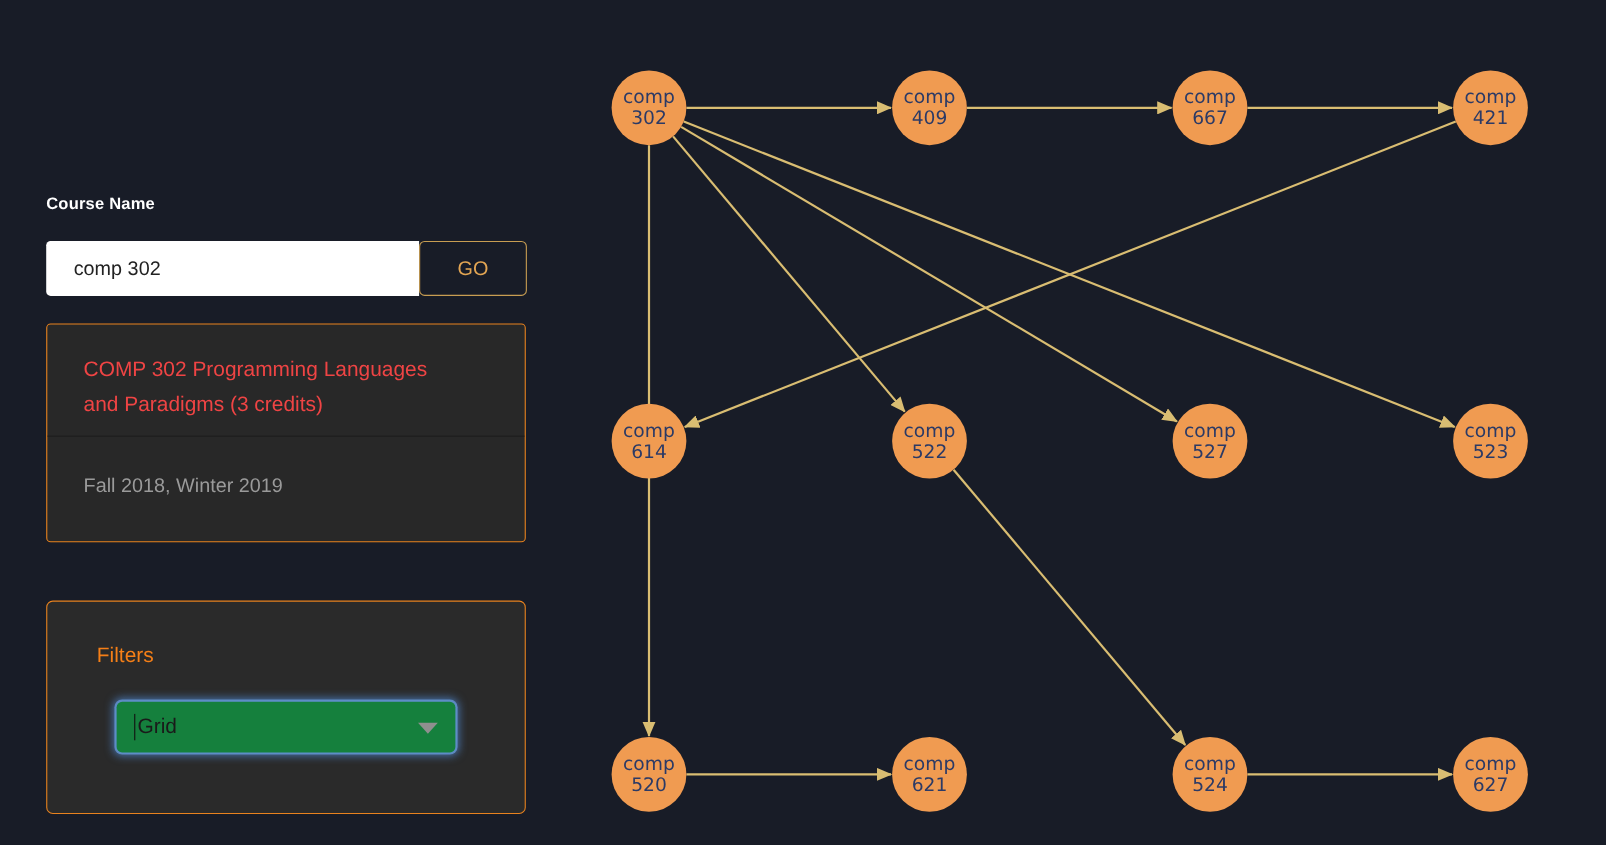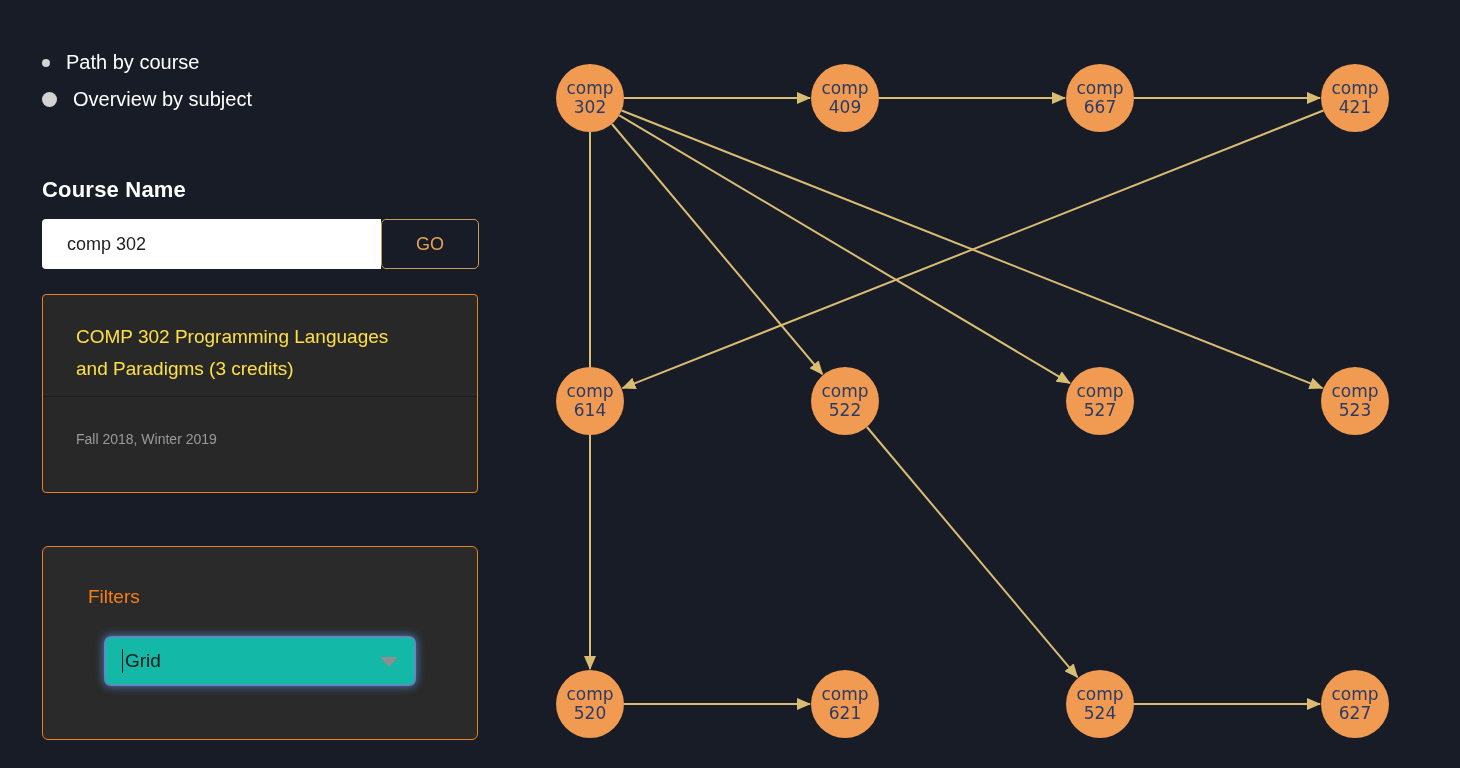--- a/index.html
+++ b/index.html
@@ -19,21 +19,21 @@
   .radio-row { display:flex; align-items:center; height:25px; margin-bottom:12px; cursor:pointer; }
   .radio-dot-outer {
     width:7px; height:7px; border:4px solid #d2d2d2; background:#3a4150;
     border-radius:50%; flex:0 0 auto;
   }
   .radio-dot-plain {
     width:15px; height:15px; background:#d2d2d2; border-radius:50%; flex:0 0 auto;
   }
   .radio-label { margin-left:16px; font-size:20px; color:#ffffff; }
 
-  .course-name-label { position:absolute; left:42px; top:177px; font-size:22px; font-weight:600; color:#ffffff; letter-spacing:.2px; }
+  .course-name-label { position:absolute; left:42px; top:177px; font-size:15px; font-weight:600; color:#ffffff; letter-spacing:.2px; }
 
   .search-row { position:absolute; left:42px; top:219px; width:437px; height:50px; display:flex; }
   .search-input {
     width:355px; height:50px; border:none; outline:none;
     background:#ffffff; color:#222; font-size:18px;
     padding:0 10px 0 25px; border-radius:4px 0 0 4px;
     font-family:"Liberation Sans", sans-serif;
   }
   .go-button {
     width:103px; height:50px; background:transparent;
@@ -43,40 +43,40 @@
     font-family:"Liberation Sans", sans-serif;
   }
 
   .course-card {
     position:absolute; left:42px; top:294px; width:436px; height:199px;
     background:#282828; border:1px solid #e8821e; border-radius:4px;
     overflow:hidden;
   }
   .card-title {
     padding:26px 22px 0 33px; width:372px;
-    font-size:19px; line-height:1.68; color:#fde047; font-weight:500;
+    font-size:19px; line-height:1.68; color:#ef4444; font-weight:500;
   }
   .card-title-inner { max-width:330px; display:block; }
   .card-divider { position:absolute; left:0; right:0; top:101px; height:1px; background:#1c1c1c; }
-  .card-terms { position:absolute; left:33px; top:136px; font-size:14px; color:#9a9a9a; }
+  .card-terms { position:absolute; left:33px; top:136px; font-size:18px; color:#9a9a9a; }
 
   .filters-panel {
     position:absolute; left:42px; top:546px; width:436px; height:194px;
     background:#2a2a2a; border:1px solid #e8821e; border-radius:6px;
   }
   .tabs-row { margin:22px 0 0 45px; display:flex; align-items:center; height:56px;text-align:center; }
   .tab-filters { color:#f57f17; font-size:19px; cursor:pointer; }
   .tab-layout {
     margin-left:26px; width:115px; height:56px; background:#161a24;
     color:#ffffff; font-size:19px; display:flex; align-items:center; justify-content:center;
     cursor:pointer;
   }
   .layout-select {
     margin:13px 0 0 63px; width:308px; height:46px;
-    background:#14b8a6; border-radius:5px; position:relative;
+    background:#15803d; border-radius:5px; position:relative;
     display:flex; align-items:center; padding:0 16px; cursor:pointer;
     box-shadow:0 0 0 2px rgba(120,180,255,.55), 0 0 8px 3px rgba(90,160,250,.6);
   }
   .text-cursor { width:1px; height:24px; background:#111; margin-right:2px; }
   .select-value { font-size:19px; color:#1a1a1a; }
   .select-caret {
     position:absolute; right:16px; top:19px;
     width:0; height:0;
     border-left:9px solid transparent; border-right:9px solid transparent;
     border-top:10px solid #8f8f8f;
@@ -158,30 +158,20 @@
       </g>
       <g>
         <circle cx="1355" cy="704" r="34" fill="#f09b51"></circle>
         <text x="1355" text-anchor="middle" fill="#2b3a66"><tspan x="1355" y="700">comp</tspan><tspan x="1355" y="719">627</tspan></text>
       </g>
     </g>
 </svg>
 
 <div class="sidebar">
 
-  <div class="radio-group">
-    <div class="radio-row">
-      <span class="radio-dot-outer"></span>
-      <span class="radio-label">Path by course</span>
-    </div>
-    <div class="radio-row">
-      <span class="radio-dot-plain"></span>
-      <span class="radio-label">Overview by subject</span>
-    </div>
-  </div>
 
   <div class="course-name-label">Course Name</div>
 
   <div class="search-row">
     <input class="search-input" type="text" value="comp 302" style="">
     <button class="go-button">GO</button>
   </div>
 
   <div class="course-card">
     <div class="card-title">

